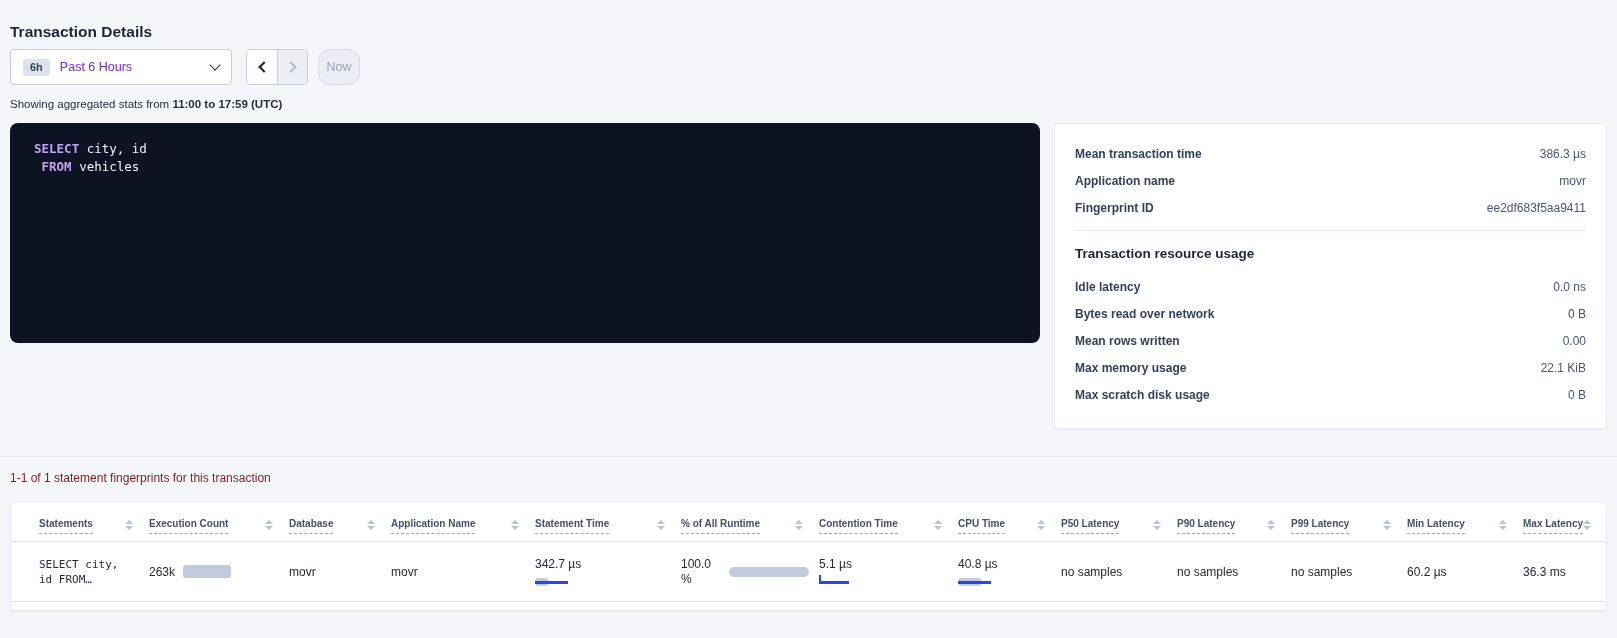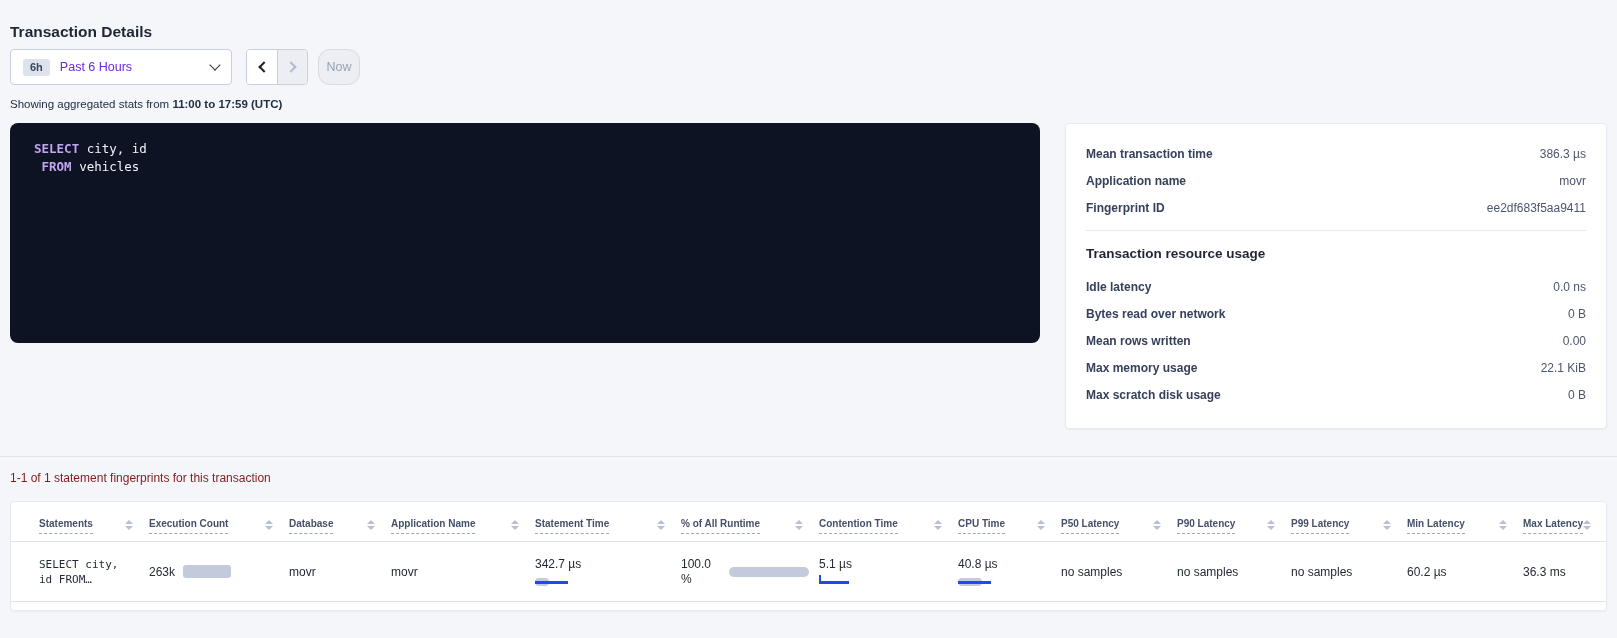--- a/index.html
+++ b/index.html
@@ -57,21 +57,21 @@
   .overview{display:flex;align-items:flex-start;}
   .sql-box{
     flex:0 0 1030px;height:220px;background:var(--sql-bg);border-radius:8px;
     padding:17px 24px;margin:0;
     font-family:"DejaVu Sans Mono",monospace;font-size:12.5px;line-height:17.5px;
     color:var(--sql-text);
   }
   .sql-box .line{white-space:pre;}
   .sql-box .kw{color:var(--sql-kw);font-weight:bold;}
   .summary-card{
-    flex:1;margin-left:25px;background:#fff;border:1px solid var(--card-border);
+    flex:1;margin-left:14px;background:#fff;border:1px solid var(--card-border);
     border-radius:4px;box-shadow:0 1px 2px rgba(60,75,100,0.06);
     padding:16px 20px 20px;
   }
   .sum-row{height:27px;display:flex;align-items:center;justify-content:space-between;}
   .sum-label{font-size:12px;font-weight:bold;color:var(--text-label);}
   .sum-value{font-size:12px;color:var(--text-value);text-align:right;}
   .sum-divider{border-top:1px solid var(--card-border);margin:9px 0 0;}
   .resource-heading{font-size:13.5px;font-weight:bold;color:#1f2634;margin:15px 0 12px;}
   
   .full-divider{border-top:1px solid #dfe3ea;margin:27px -10px 0;}

